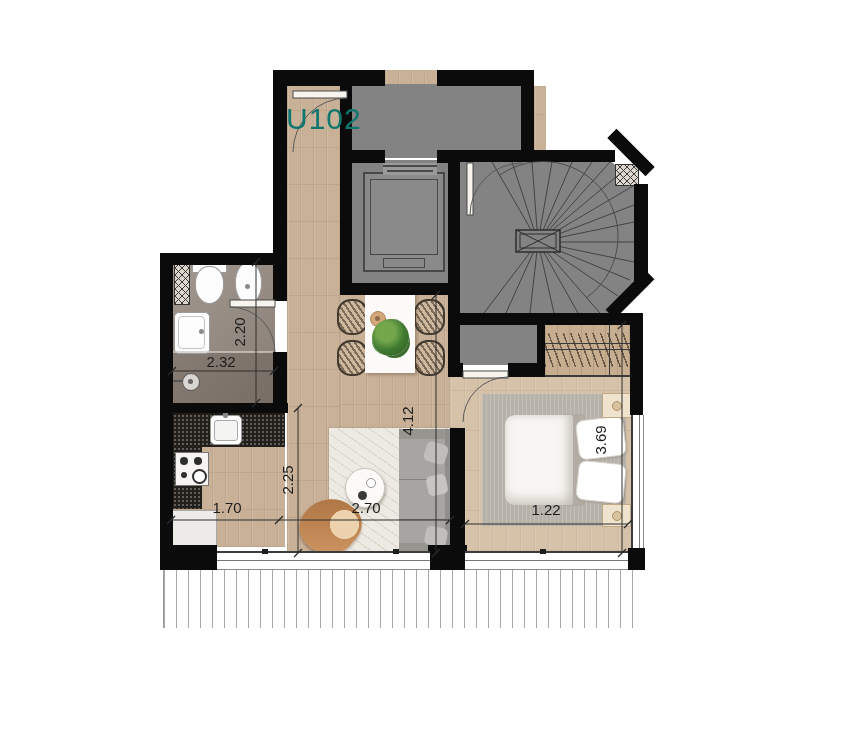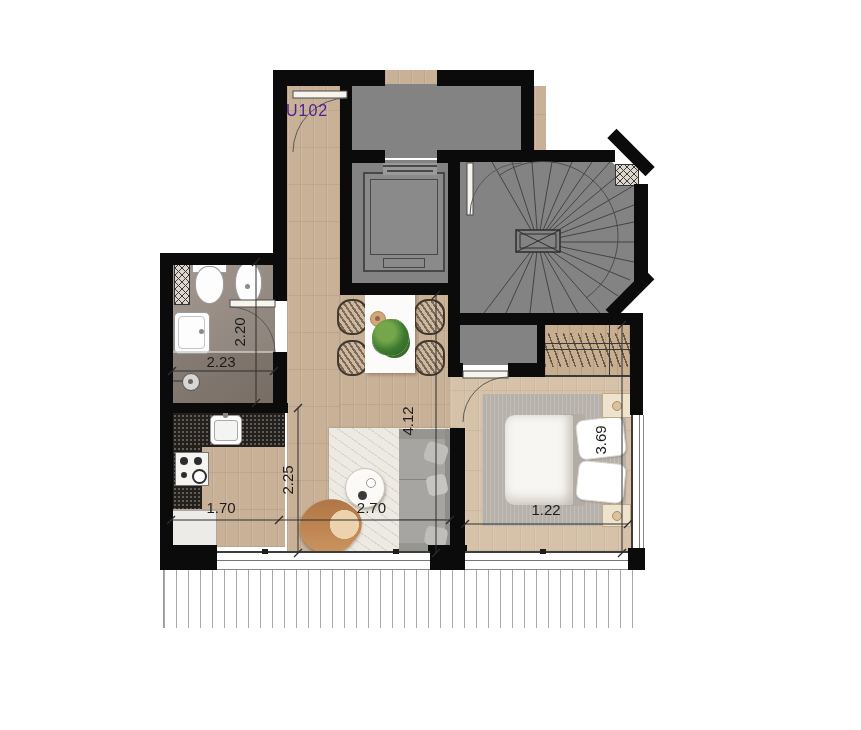--- a/index.html
+++ b/index.html
@@ -25,21 +25,21 @@
   .counter{background-color:#23201b;
         background-image:radial-gradient(rgba(255,255,255,.28) .7px,rgba(0,0,0,0) 1px);background-size:4px 4px;}
   .hatch{background-color:#ddd6cc;border:1px solid #333;
         background-image:repeating-linear-gradient(45deg,#3c3c3c 0 1px,rgba(0,0,0,0) 1px 5px),
                          repeating-linear-gradient(-45deg,#3c3c3c 0 1px,rgba(0,0,0,0) 1px 5px);}
   .deck{background-image:repeating-linear-gradient(90deg,#a9a9a9 0 1px,rgba(0,0,0,0) 1px 12px);}
   svg.anno{position:absolute;left:0;top:0;z-index:4;}
   .dim{position:absolute;z-index:5;width:40px;height:16px;line-height:16px;text-align:center;
        font-size:15px;color:#1c1c1c;}
   .rot{transform:rotate(-90deg);}
-  .unit{position:absolute;z-index:5;font-size:16px;letter-spacing:1px;color:#4c1d95;}
+  .unit{position:absolute;z-index:5;font-size:30px;letter-spacing:1px;color:#0f766e;}
   .white-fixture{background:#fdfdfd;border:1.5px solid #9a9a9a;}
 </style>
 </head>
 <body>
 
 <div id="plan">
 
   <div class="floor wood" style="left:287px;top:84px;width:53px;height:471px;"></div>
   <div class="floor wood" style="left:340px;top:295px;width:110px;height:258px;"></div>
   <div class="floor wood" style="left:173px;top:413px;width:112px;height:134px;"></div>
@@ -274,20 +274,20 @@
         <line x1="432" y1="557" x2="440" y2="549"></line>
       <line x1="461" y1="528" x2="469" y2="520"></line>
         <line x1="624" y1="528" x2="632" y2="520"></line>
       <line x1="618" y1="329" x2="626" y2="321"></line>
         <line x1="618" y1="557" x2="626" y2="549"></line>
     </g>
   </svg>
 
   <div class="unit" style="left:286px;top:102px;">U102</div>
   <div class="dim rot" style="left:220px;top:324px;">2.20</div>
-  <div class="dim" style="left:201px;top:354px;">2.23</div>
+  <div class="dim" style="left:201px;top:354px;">2.32</div>
   <div class="dim rot" style="left:268px;top:472px;">2.25</div>
   <div class="dim rot" style="left:388px;top:413px;">4.12</div>
-  <div class="dim" style="left:201px;top:500px;">1.70</div>
-  <div class="dim" style="left:346px;top:500px;text-align:right;">2.70</div>
+  <div class="dim" style="left:207px;top:500px;">1.70</div>
+  <div class="dim" style="left:346px;top:500px;">2.70</div>
   <div class="dim" style="left:526px;top:502px;">1.22</div>
   <div class="dim rot" style="left:581px;top:432px;">3.69</div>
 </div>
 
 </body></html>

